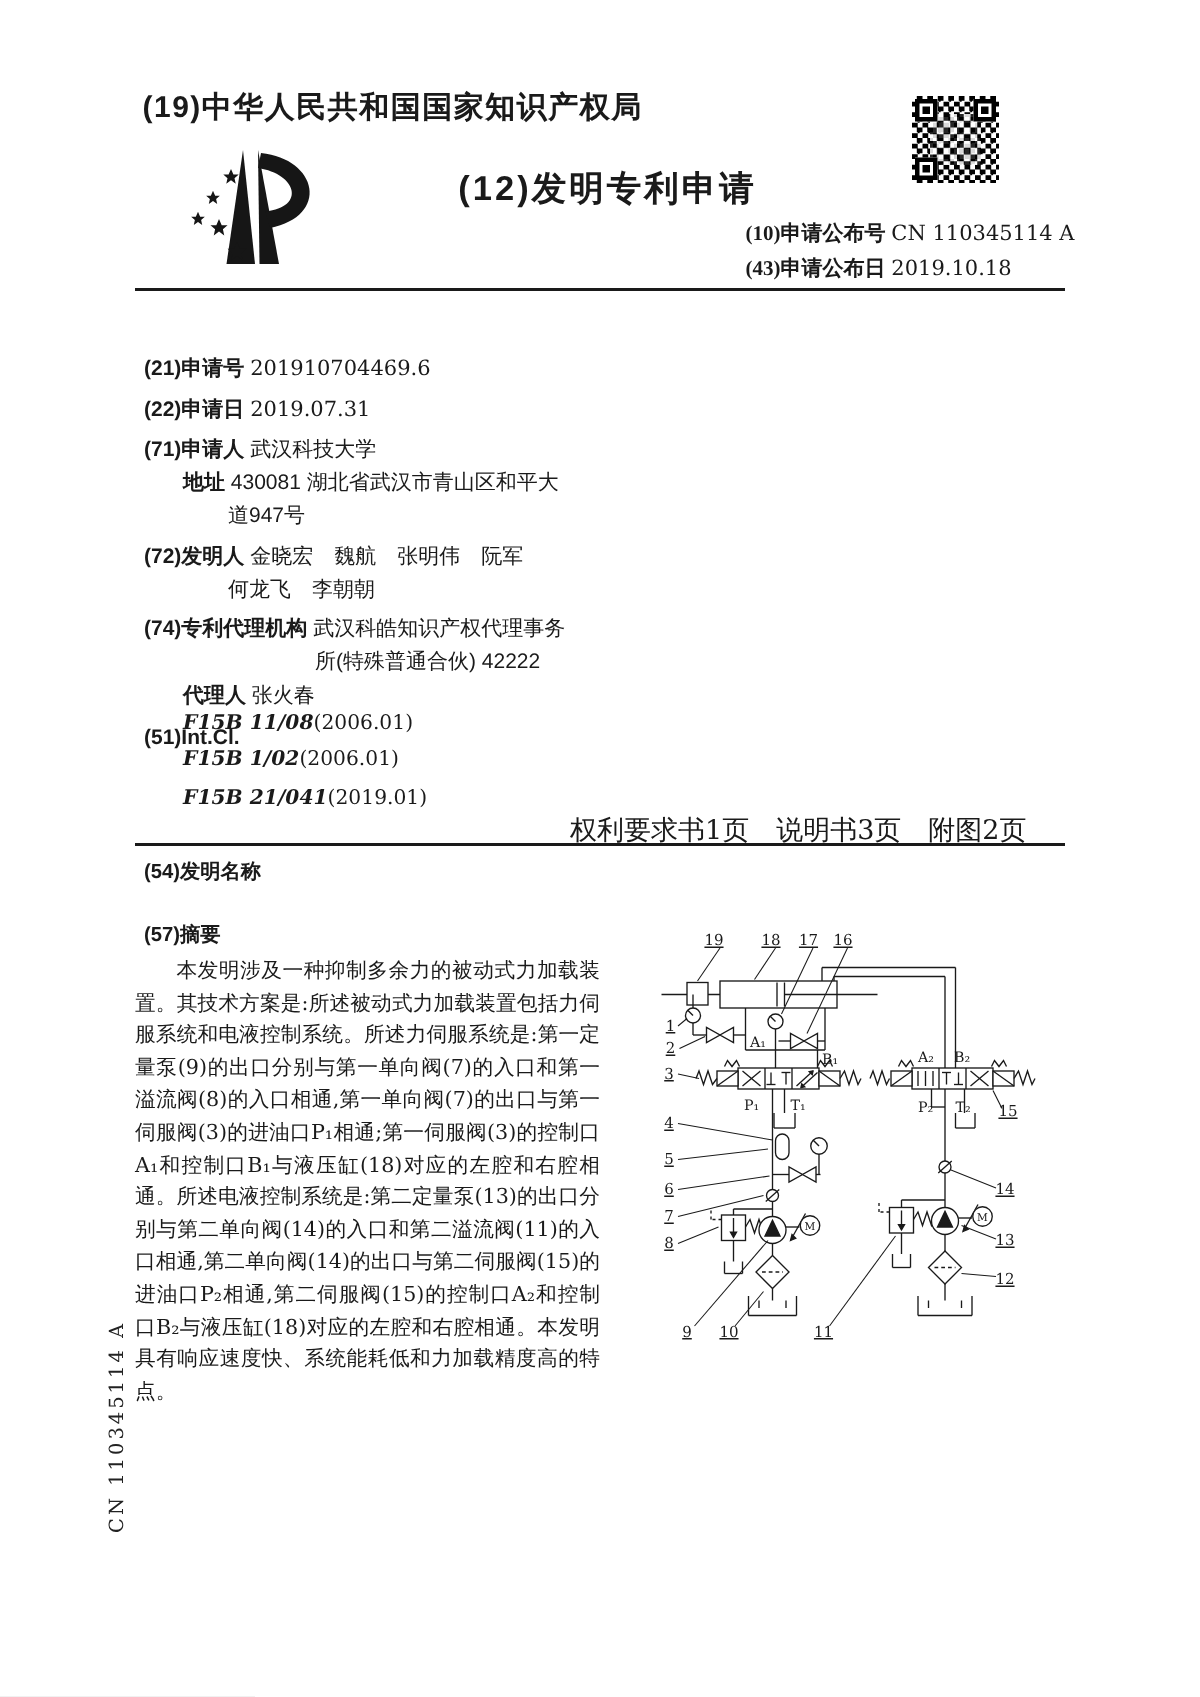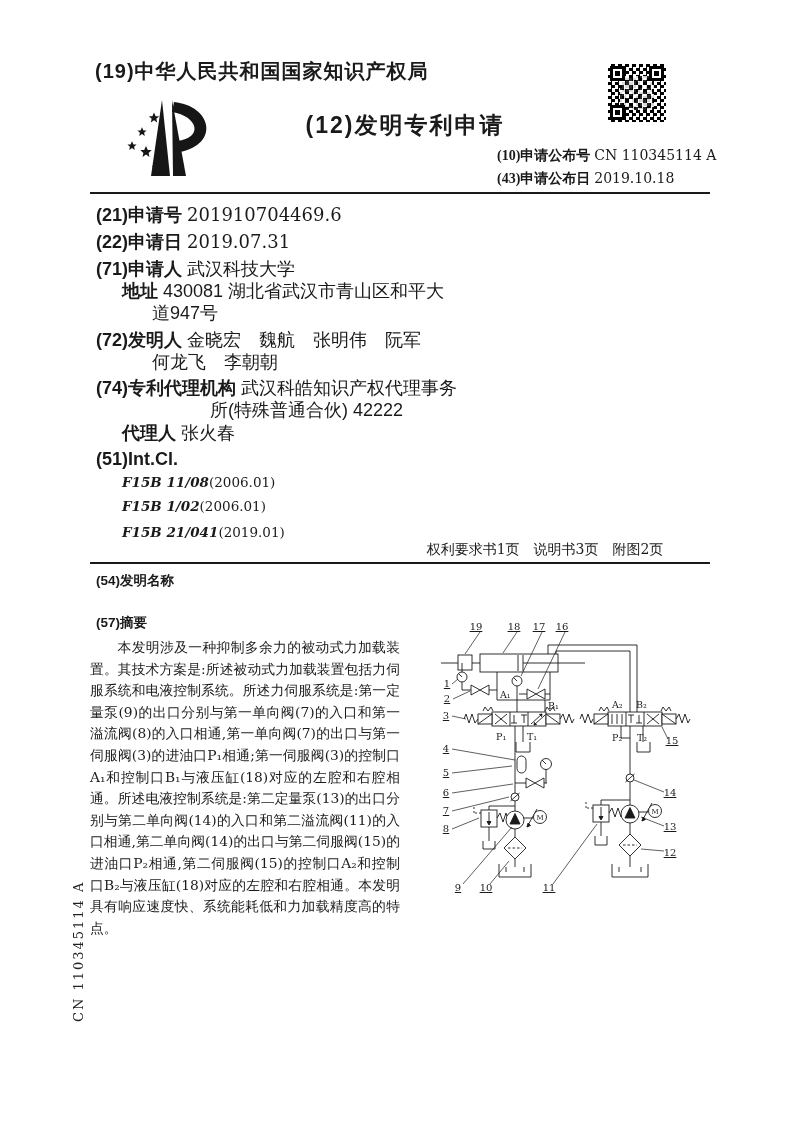--- a/index.html
+++ b/index.html
@@ -5,26 +5,26 @@
   html,body{margin:0;padding:0;background:#e8e8e8;}
   #page{position:relative;width:800px;height:1131px;background:#fff;margin:0 auto;
         font-family:"Liberation Sans",sans-serif;color:#1a1a1a;overflow:hidden;}
   .abs{position:absolute;}
   .office{left:95px;top:58px;font-size:20px;font-weight:bold;letter-spacing:1px;}
   .doctype{left:240px;top:110px;width:330px;text-align:center;font-size:23px;font-weight:bold;letter-spacing:2px;}
   .pubrow{font-size:14px;white-space:nowrap;}
   .pubrow .lbl{font-weight:bold;font-family:Liberation Serif, serif;}
   .pubrow .val{font-family:"DejaVu Serif","Liberation Serif",serif;}
   .rule{left:90px;width:620px;height:0;border-top:2.4px solid #1a1a1a;}
-  .row{font-size:18px;white-space:nowrap;}
+  .row{font-size:14px;white-space:nowrap;margin-top:34px;}
   .row .lbl{font-weight:bold;}
   .row .val{font-family:"DejaVu Serif","Liberation Serif",serif;}
   .ipc{font-size:13.5px;font-family:"DejaVu Serif","Liberation Serif",serif;white-space:nowrap;}
   .ipc .code{font-style:italic;font-weight:bold;}
-  .pages{left:380px;top:541px;width:330px;text-align:center;font-size:14px;font-family:"DejaVu Serif","Liberation Serif",serif;}
+  .pages{left:380px;top:541px;width:330px;text-align:left;font-size:18px;font-family:"DejaVu Serif","Liberation Serif",serif;}
   .sec{font-size:13.5px;font-weight:bold;}
   .title-line{left:128px;top:593px;font-size:14.5px;}
   .abstract{left:90px;top:637px;width:310px;font-size:13.8px;line-height:21.6px;
             text-align:justify;text-indent:2em;font-family:"DejaVu Serif","Liberation Serif",serif;}
   .sidecode{left:71px;top:1022px;transform:rotate(-90deg);transform-origin:0 0;
             font-family:"DejaVu Serif","Liberation Serif",serif;font-size:13px;letter-spacing:2px;color:#222;white-space:nowrap;}
   
   .qr{left:608px;top:64px;width:58px;height:58px;
       background:repeating-conic-gradient(#000 0% 25%, #fff 0% 50%);
       background-size:7px 7px;outline:4px solid #fff;}

